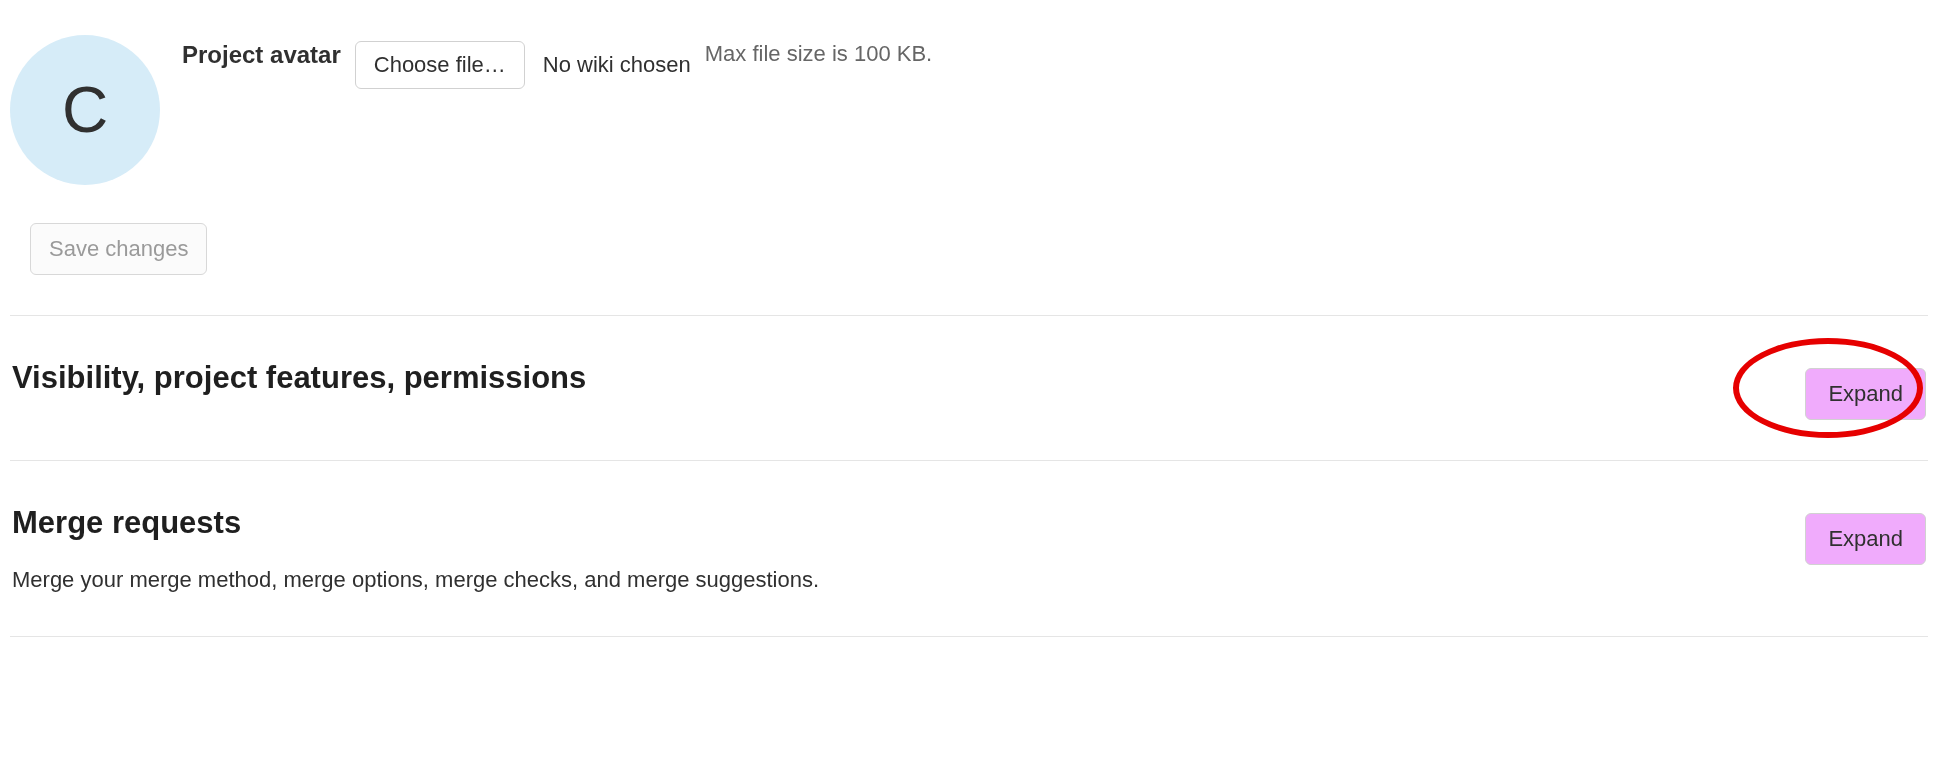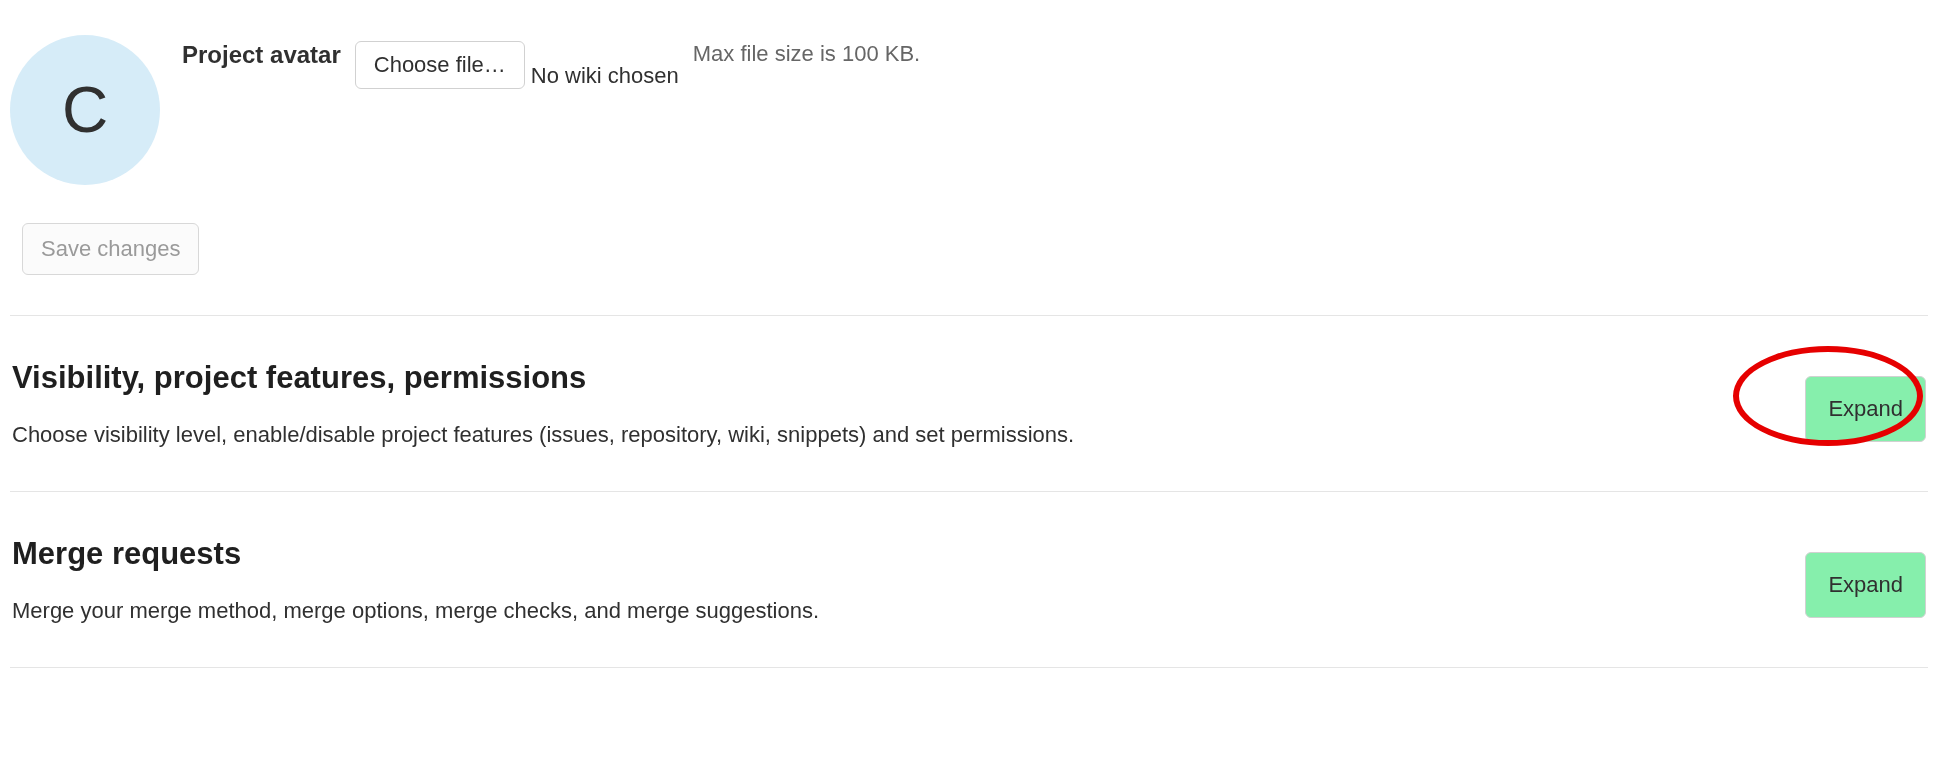--- a/index.html
+++ b/index.html
@@ -44,22 +44,22 @@
       gap: 14px;
       padding-top: 6px;
     }
     .avatar-label {
       font-weight: 600;
       color: #303030;
       font-size: 24px;
     }
     .file-picker-row {
       display: flex;
-      align-items: flex-end;
-      gap: 6px;
+      align-items: center;
+      gap: 18px;
     }
     .choose-file-btn {
       border: 1px solid #d1d1d1;
       background: #ffffff;
       border-radius: 6px;
       padding: 10px 18px;
       font-size: 22px;
       color: #303030;
       cursor: pointer;
       font-family: inherit;
@@ -75,27 +75,27 @@
     .save-btn {
       border: 1px solid #d8d8d8;
       background: #fbfbfb;
       color: #9a9a9a;
       border-radius: 6px;
       padding: 12px 18px;
       font-size: 22px;
       cursor: default;
       font-family: inherit;
       margin-bottom: 40px;
-      margin-left: 12px;
+      margin-left: 20px;
     }
     .section {
       border-top: 1px solid #e5e5e5;
       padding: 44px 2px 40px 2px;
       display: flex;
-      align-items: center;
+      align-items: flex-start;
       justify-content: space-between;
       gap: 30px;
     }
     .section:last-child {
       border-bottom: 1px solid #e5e5e5;
     }
     .section-left {
       flex: 1;
     }
     .section-title {
@@ -104,23 +104,23 @@
       color: #1f1f1f;
       margin-bottom: 24px;
     }
     .section-desc {
       color: #303030;
       font-size: 22px;
       line-height: 1.4;
     }
     .expand-btn {
       border: 1px solid #d1d1d1;
-      background: #86efac;
+      background: #f0abfc;
       border-radius: 6px;
-      padding: 19px 22px;
+      padding: 12px 22px;
       font-size: 22px;
       color: #303030;
       cursor: pointer;
       font-family: inherit;
       margin-top: 8px;
       position: relative;
       margin-left: 36px;
     }
     .highlight-wrap {
       position: relative;
@@ -153,21 +153,20 @@
       </div>
       <div class="help-text">Max file size is 100 KB.</div>
     </div>
   </div>
 
   <button class="save-btn" disabled="">Save changes</button>
 
   <div class="section">
     <div class="section-left">
       <h2 class="section-title">Visibility, project features, permissions</h2>
-      <p class="section-desc">Choose visibility level, enable/disable project features (issues, repository, wiki, snippets) and set permissions.</p>
     </div>
     <div class="highlight-wrap">
       <button class="expand-btn">Expand</button>
       <div class="highlight-ellipse"></div>
     </div>
   </div>
 
   <div class="section">
     <div class="section-left">
       <h2 class="section-title">Merge requests</h2>

